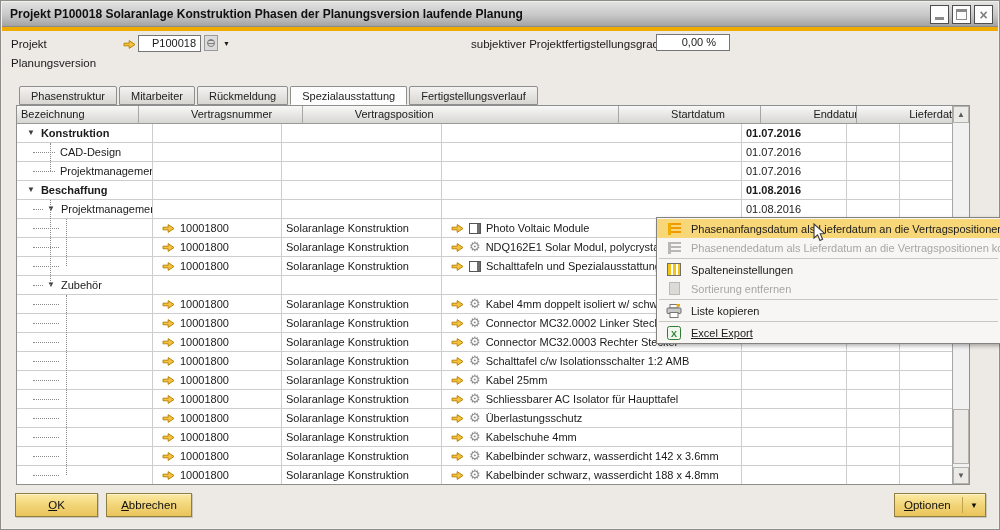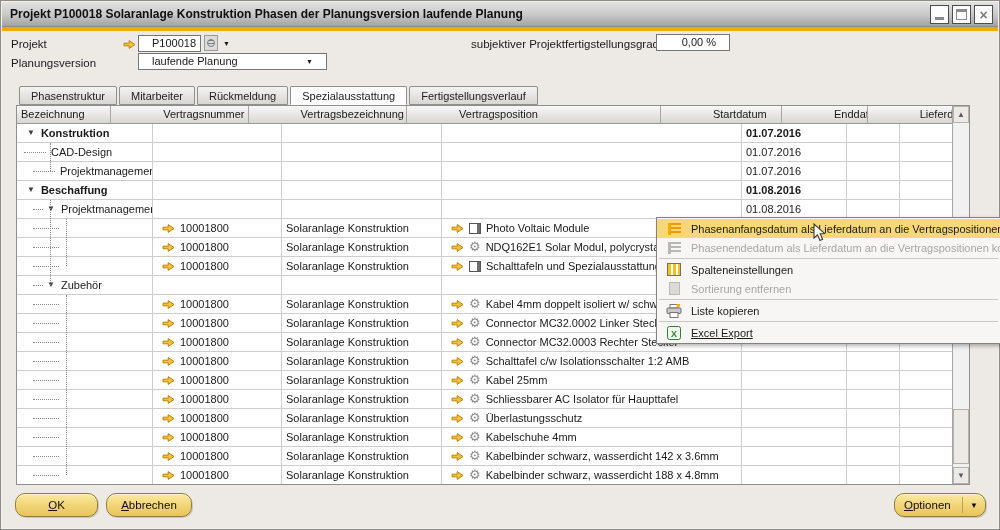--- a/index.html
+++ b/index.html
@@ -73,21 +73,21 @@
   .menu-item.disabled .ml { color:#a8a6a2; }
   .menu-item.underlined .ml { text-decoration:underline; }
   .menu-sep { height:1px; background:#c9c7c3; margin:1px 2px; }
   .icon-list-orange { width:13px; height:12px; background:repeating-linear-gradient(#ef9b00 0 2px, rgba(0,0,0,0) 2px 4px); border-left:3px solid #f0ab00; }
   .icon-list-grey { width:13px; height:12px; background:repeating-linear-gradient(#b9b7b3 0 2px, rgba(0,0,0,0) 2px 4px); border-left:3px solid #b9b7b3; }
   .icon-columns { width:14px; height:13px; border:1px solid #6e6e6e; background:repeating-linear-gradient(90deg,#f0c419 0 3px,#ffffff 3px 5px); }
   .icon-sort { width:11px; height:13px; border:1px solid #bcbab6; background:#dcdad6; }
 
   
   .btn { position:absolute; top:492px; height:24px; background:linear-gradient(#fbeaa4,#f3d77c 45%,#e9c45a);
-    border:1px solid #8f7e3f; border-radius:10px; font-size:11.5px; color:#101010;
+    border:1px solid #8f7e3f; border-radius:0; font-size:11.5px; color:#101010;
     display:flex; align-items:center; justify-content:center; box-shadow:inset 0 1px 0 #fff3cd, 1px 1px 0 #c9c6c0; }
   .accel { text-decoration:underline; }
   .btn-options { justify-content:flex-start; padding-left:9px; }
   .btn-options .opt-caret { position:absolute; right:7px; font-size:8px; }
   .btn-options .opt-div { position:absolute; right:22px; top:3px; bottom:3px; width:1px; background:#bfa34e; }
 
   .cursor { position:absolute; left:812px; top:222px; z-index:30; }
 </style>
 </head>
 <body>
@@ -114,61 +114,56 @@
   <svg class="cursor-none" style="position:absolute;left:122px;top:38px;" width="13" height="11" viewBox="0 0 13 11">
       <path d="M1 4.2h5.2V1.6L12 5.5 6.2 9.4V6.8H1z" fill="#f6c23e" stroke="#b8860b"></path>
     </svg>
   <span class="field" style="left:137px; top:34px; width:63px; height:17px;">P100018</span>
   <span class="sel-icon" style="left:203px; top:34px;">
       <i></i>
     </span>
   <span class="caret" style="position:absolute; left:222px; top:39px;">▼</span>
 
   <span class="lbl" style="left:10px; top:56px;">Planungsversion</span>
-  <span class="field combo" style="left:137px; top:52px; width:189px; height:17px;">
-    <span>laufende Planung</span>
-    <span class="caret">▼</span>
-  </span>
 
   <span class="lbl" style="left:470px; top:37px;">subjektiver Projektfertigstellungsgrad</span>
   <span class="field" style="left:655px; top:33px; width:74px; height:17px; text-align:right;">0,00 %</span>
 
   <div class="tabs" id="tabs">
       <span class="tab">Phasenstruktur</span>
       <span class="tab">Mitarbeiter</span>
       <span class="tab">Rückmeldung</span>
       <span class="tab active">Spezialausstattung</span>
       <span class="tab">Fertigstellungsverlauf</span>
     </div>
 
   <div class="grid">
     <div class="grid-head" id="gridHead">
         <span class="hcell w-bez">Bezeichnung</span>
         <span class="hcell w-nr">Vertragsnummer</span>
-        <span class="hcell w-vb">Vertragsbezeichnung</span>
         <span class="hcell w-pos">Vertragsposition</span>
         <span class="hcell w-start">Startdatum</span>
         <span class="hcell w-end">Enddatum</span>
         <span class="hcell w-lief">Lieferdat...</span>
       </div>
     <div class="grid-body" id="gridBody">
         <div class="trow bold">
           <span class="tcell w-bez" style="padding-left: 10px;">
             <span class="tri">▼</span>
             <span>Konstruktion</span>
           </span>
           <span class="tcell w-nr"></span>
           <span class="tcell w-vb pad"></span>
           <span class="tcell w-pos"></span>
           <span class="tcell w-start pad">01.07.2016</span>
           <span class="tcell w-end"></span>
           <span class="tcell w-lief"></span>
         </div>
         <div class="trow">
-          <span class="tcell w-bez" style="padding-left: 7px;">
+          <span class="tcell w-bez" style="padding-left: 16px;">
             <span class="dots" style="width:22px"></span>
             <span class="bz">CAD-Design</span>
           </span>
           <span class="tcell w-nr"></span>
           <span class="tcell w-vb pad"></span>
           <span class="tcell w-pos"></span>
           <span class="tcell w-start pad">01.07.2016</span>
           <span class="tcell w-end"></span>
           <span class="tcell w-lief"></span>
         </div>

